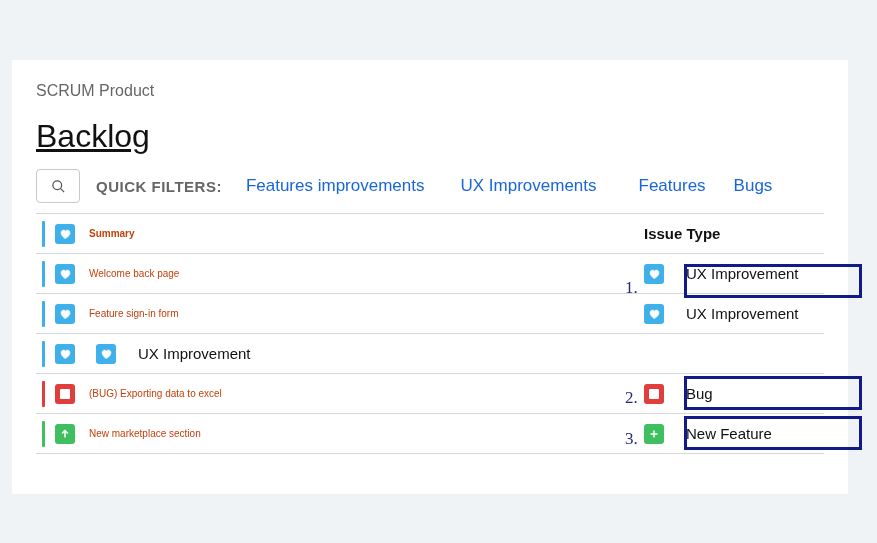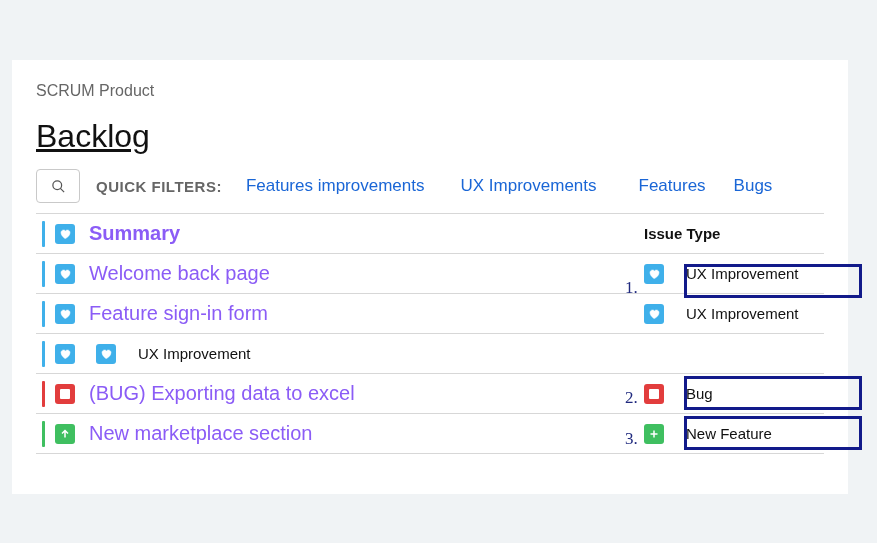--- a/index.html
+++ b/index.html
@@ -100,22 +100,22 @@
   .icon-sq.ux { background: #3fb0ea; }
   .icon-sq.feat { background: #3fbf60; }
   .icon-sq.bug { background: #e23d3d; }
   .icon-sq .glyph { stroke: #fff; fill: #fff; }
   .icon-sq.bug .inner-dot {
     width: 10px; height: 10px; background: #fff; border-radius: 1px;
   }
 
   .summary {
     flex: 1;
-    color: #8b5cf6;
-    font-size: 20px;
+    color: #c2410c;
+    font-size: 10px;
   }
   .hdr .summary { font-weight: 700; }
   .issuetype-col {
     flex: 0 0 180px;
     display: flex;
     align-items: center;
     gap: 8px;
     font-size: 15px;
     color: #111;
     margin-left: 7px;

